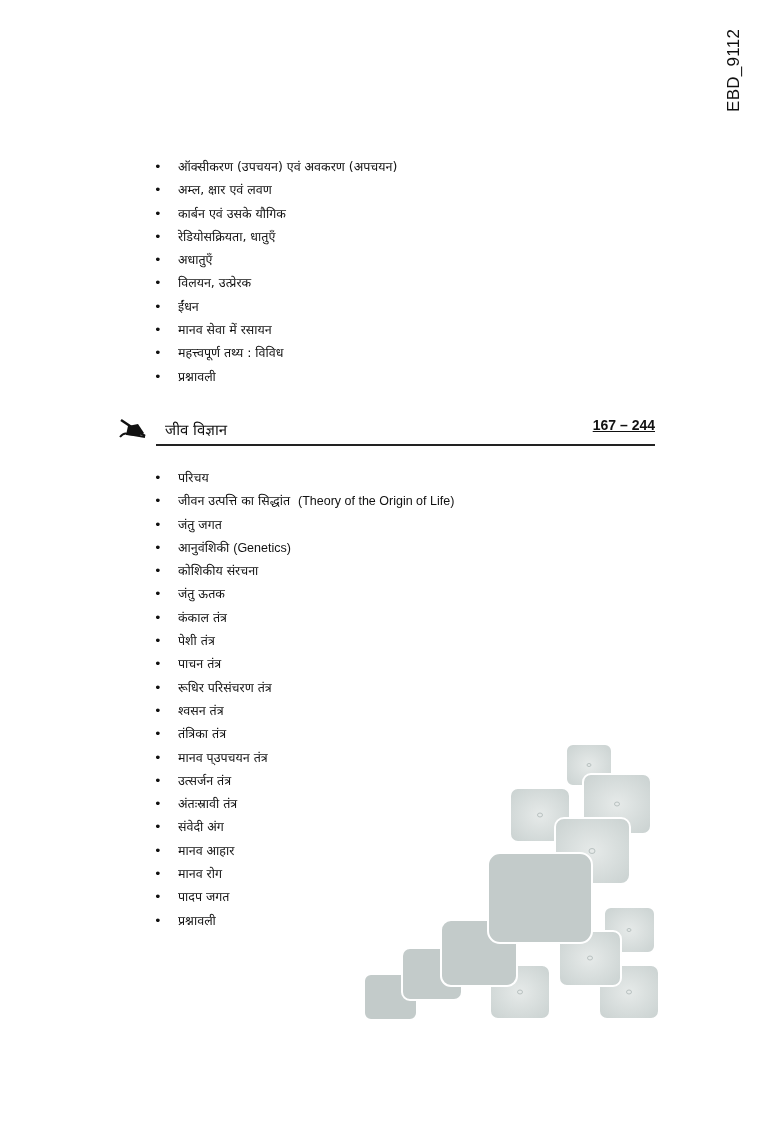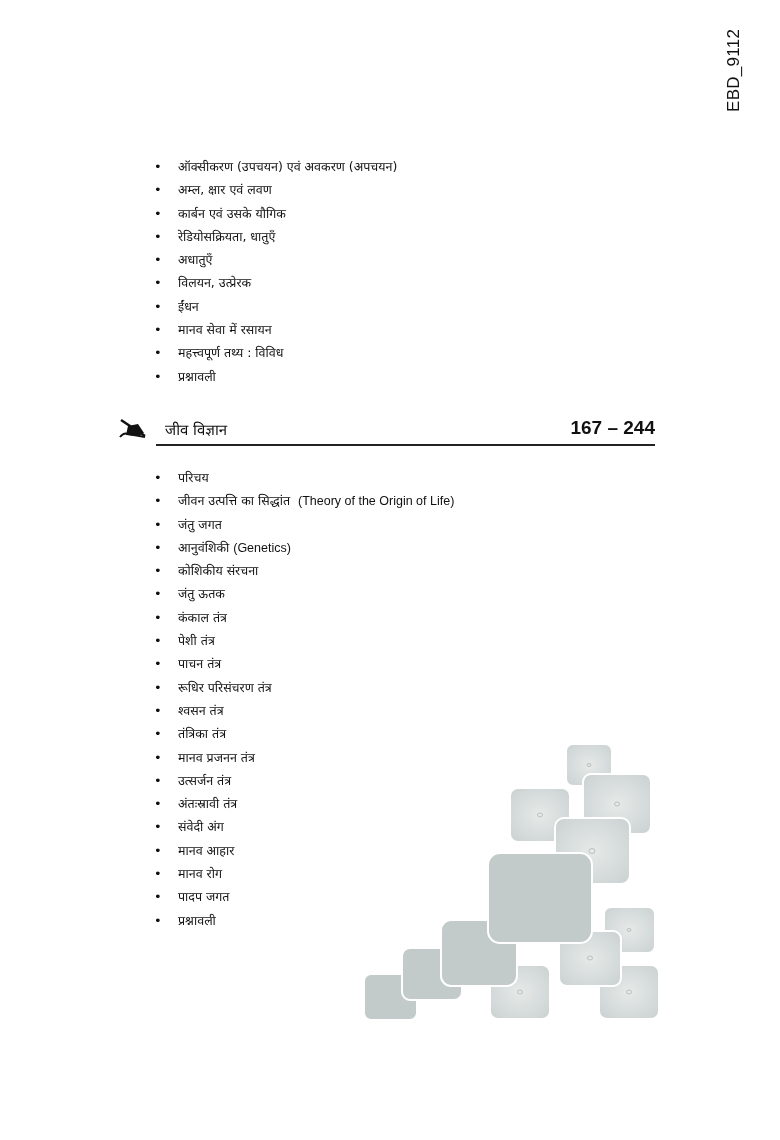--- a/index.html
+++ b/index.html
@@ -22,21 +22,21 @@
     .en { font-family: Liberation Sans, sans-serif; font-size: 12.5px; }
     .section-head {
       position: absolute; left: 118px; top: 416px; width: 537px; height: 30px;
     }
     .section-head .icon { position: absolute; left: 0; top: 2px; width: 30px; height: 22px; }
     .section-head .title {
       position: absolute; left: 40px; top: 3px; font-size: 15px; font-weight: normal; color: #111; margin-left: 7px;
     }
     .section-head .pages {
       position: absolute; right: 0; top: 1px; font-family: "Liberation Sans", sans-serif;
-      font-size: 19px; font-weight: bold; color: #111;
+      font-size: 14px; font-weight: bold; color: #111; text-decoration: underline;
     }
     .section-head .rule {
       position: absolute; left: 38px; right: 0; top: 28px; height: 2px; background: #222;
     }
     .deco { position: absolute; left: 360px; top: 740px; width: 310px; height: 290px; }
   </style>
 </head>
 <body>
 
 <div class="side-code">EBD_9112</div>
@@ -139,21 +139,21 @@
   <li>
       <span class="bullet">•</span>
       <span class="txt"><span>श्वसन तंत्र</span></span>
     </li>
   <li>
       <span class="bullet">•</span>
       <span class="txt"><span>तंत्रिका तंत्र</span></span>
     </li>
   <li>
       <span class="bullet">•</span>
-      <span class="txt"><span>मानव प्रजनन तंत्र</span></span>
+      <span class="txt"><span>मानव प्उपचयन तंत्र</span></span>
     </li>
   <li>
       <span class="bullet">•</span>
       <span class="txt"><span>उत्सर्जन तंत्र</span></span>
     </li>
   <li>
       <span class="bullet">•</span>
       <span class="txt"><span>अंतःस्रावी तंत्र</span></span>
     </li>
   <li>

